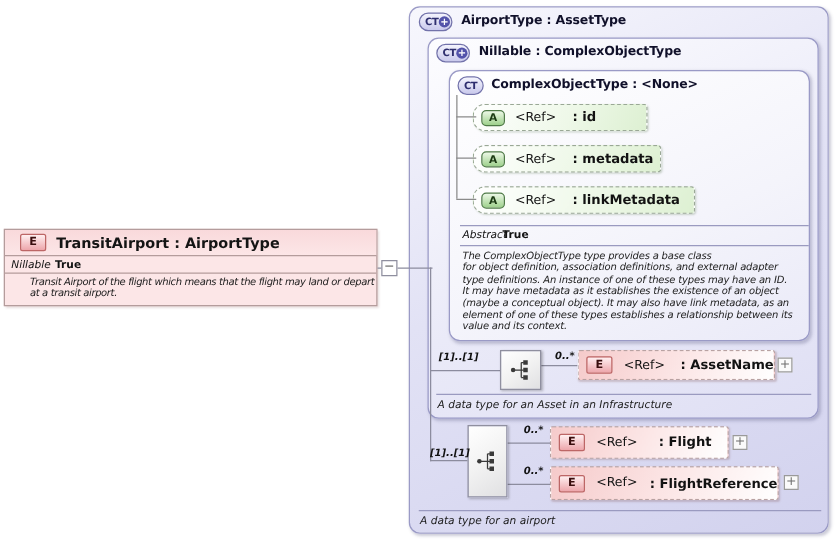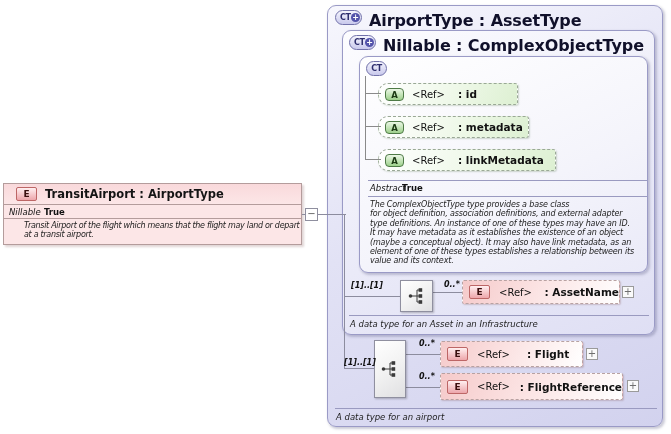--- a/index.html
+++ b/index.html
@@ -9,21 +9,21 @@
   
   .tbox { position: absolute; border: 1px solid #9a9ac6; border-radius: 9px;
           box-shadow: 1.5px 1.5px 2.5px rgba(70,70,110,0.28); }
   #outer-box { left: 327px; top: 5px; width: 336px; height: 422px;
           background: linear-gradient(155deg,#f7f7fd 0%,#e2e2f5 45%,#d2d2ee 100%); }
   #asset-box { left: 14px; top: 24px; width: 313px; height: 305px;
           background: linear-gradient(155deg,#fdfdff 0%,#eaeaf8 55%,#dfdff4 100%); }
   #cot-box { left: 16px; top: 25px; width: 289px; height: 217px;
           background: linear-gradient(155deg,#ffffff 0%,#f4f4fb 60%,#eaeaf8 100%); }
 
-  .box-title { position: absolute; top: 5px; font-size: 16px; font-weight: bold;
+  .box-title { position: absolute; top: 5px; font-size: 10px; font-weight: bold;
                color: #10102a; white-space: nowrap; letter-spacing: -0.1px; }
 
   .ct-icon { position: absolute; top: 4px; width: 27px; height: 15px; border: 1px solid #7272aa;
              border-radius: 8px; background: linear-gradient(#f4f4fd,#c9c9ec); }
   .ct-icon .ct-label { position: absolute; left: 4px; top: 2px; font-size: 8px; font-weight: bold;
              color: #2e2e6e; letter-spacing: -0.3px; }
   .ct-icon .plus-badge { position: absolute; right: 1px; top: 2px; width: 9px; height: 9px;
              border-radius: 50%; background: #5353aa; color: #ffffff; font-size: 8px;
              line-height: 9px; text-align: center; font-weight: bold; }
   .ct-icon.noplus { width: 21px; }
@@ -127,20 +127,21 @@
       <span class="ct-icon" style="left:6px;">
         <span class="ct-label">CT</span>
         <span class="plus-badge">+</span>
       </span>
       <span class="box-title" style="left:40px;">Nillable : ComplexObjectType</span>
 
       <div class="tbox" id="cot-box">
         <span class="ct-icon noplus" style="left:6px;">
           <span class="ct-label">CT</span>
         </span>
+        <span class="box-title" style="left:33px;">ComplexObjectType : &lt;None&gt;</span>
 
         <div class="arow" style="left:18px; top:26px; width:140px;">
           <span class="icon-a">A</span>
           <span class="ref">&lt;Ref&gt;</span>
           <span class="nm">: id</span>
         </div>
         <div class="arow" style="left:18px; top:59px; width:151px;">
           <span class="icon-a">A</span>
           <span class="ref">&lt;Ref&gt;</span>
           <span class="nm">: metadata</span>

